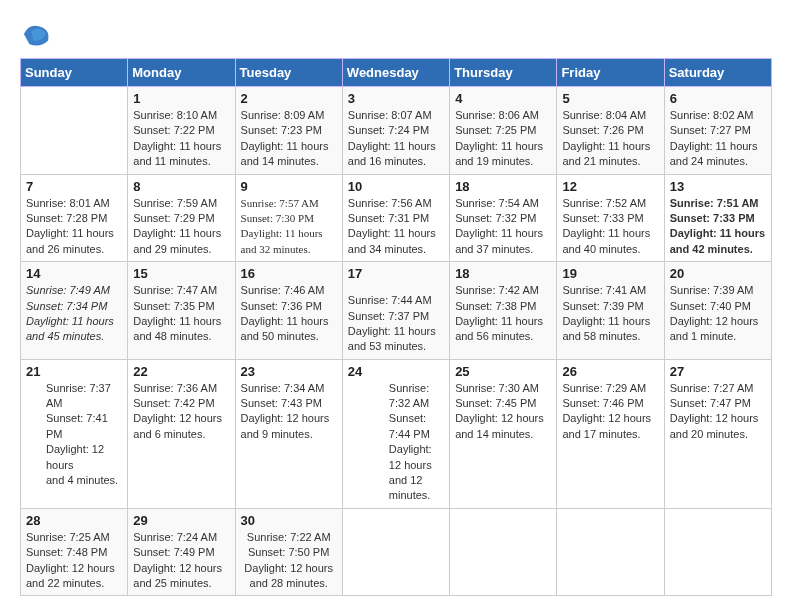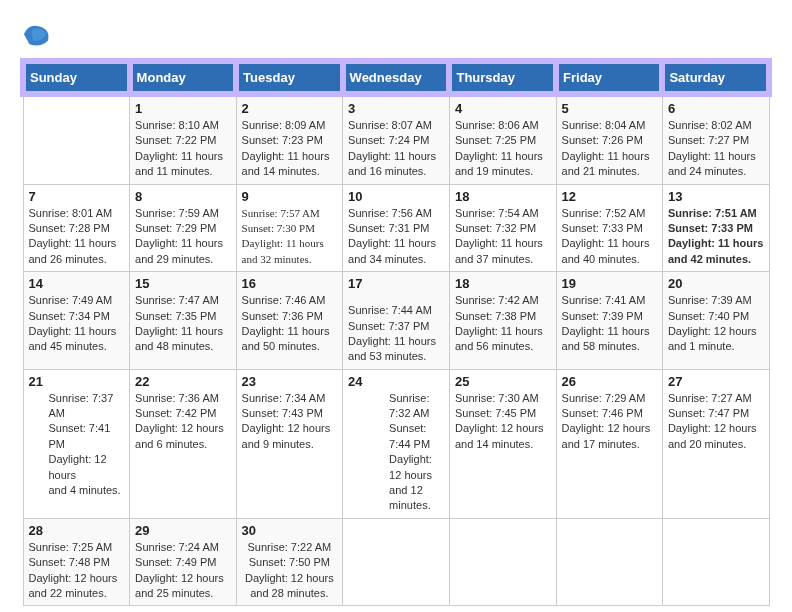--- a/index.html
+++ b/index.html
@@ -52,21 +52,21 @@
       border-collapse: collapse;
       font-size: 11px;
     }
     thead tr th {
       background-color: #2e6db4;
       color: #fff;
       padding: 6px 4px;
       text-align: left;
       font-size: 13px;
       font-weight: bold;
-      border: 6px solid #c4b5fd;
+      border: 1px solid #c4b5fd;
     }
     tbody tr td {
       border: 1px solid #ccc;
       vertical-align: top;
       padding: 4px 5px;
       width: 107px;
       min-height: 70px;
       background: #fff;
     }
     tbody tr:nth-child(odd) td {
@@ -214,21 +214,21 @@
           <span class="day-num">13</span>
           <div class="day-info" style="white-space: pre-line; font-weight: bold;">Sunrise: 7:51 AM
 Sunset: 7:33 PM
 Daylight: 11 hours
 and 42 minutes.</div>
         </td>
       </tr>
       <tr>
         <td>
           <span class="day-num">14</span>
-          <div class="day-info" style="white-space: pre-line;">Sunrise: 7:49 AM
+          <div class="day-info" style="white-space: pre-line; font-style: italic;">Sunrise: 7:49 AM
 Sunset: 7:34 PM
 Daylight: 11 hours
 and 45 minutes.</div>
         </td>
         <td>
           <span class="day-num">15</span>
           <div class="day-info" style="white-space: pre-line;">Sunrise: 7:47 AM
 Sunset: 7:35 PM
 Daylight: 11 hours
 and 48 minutes.</div>

